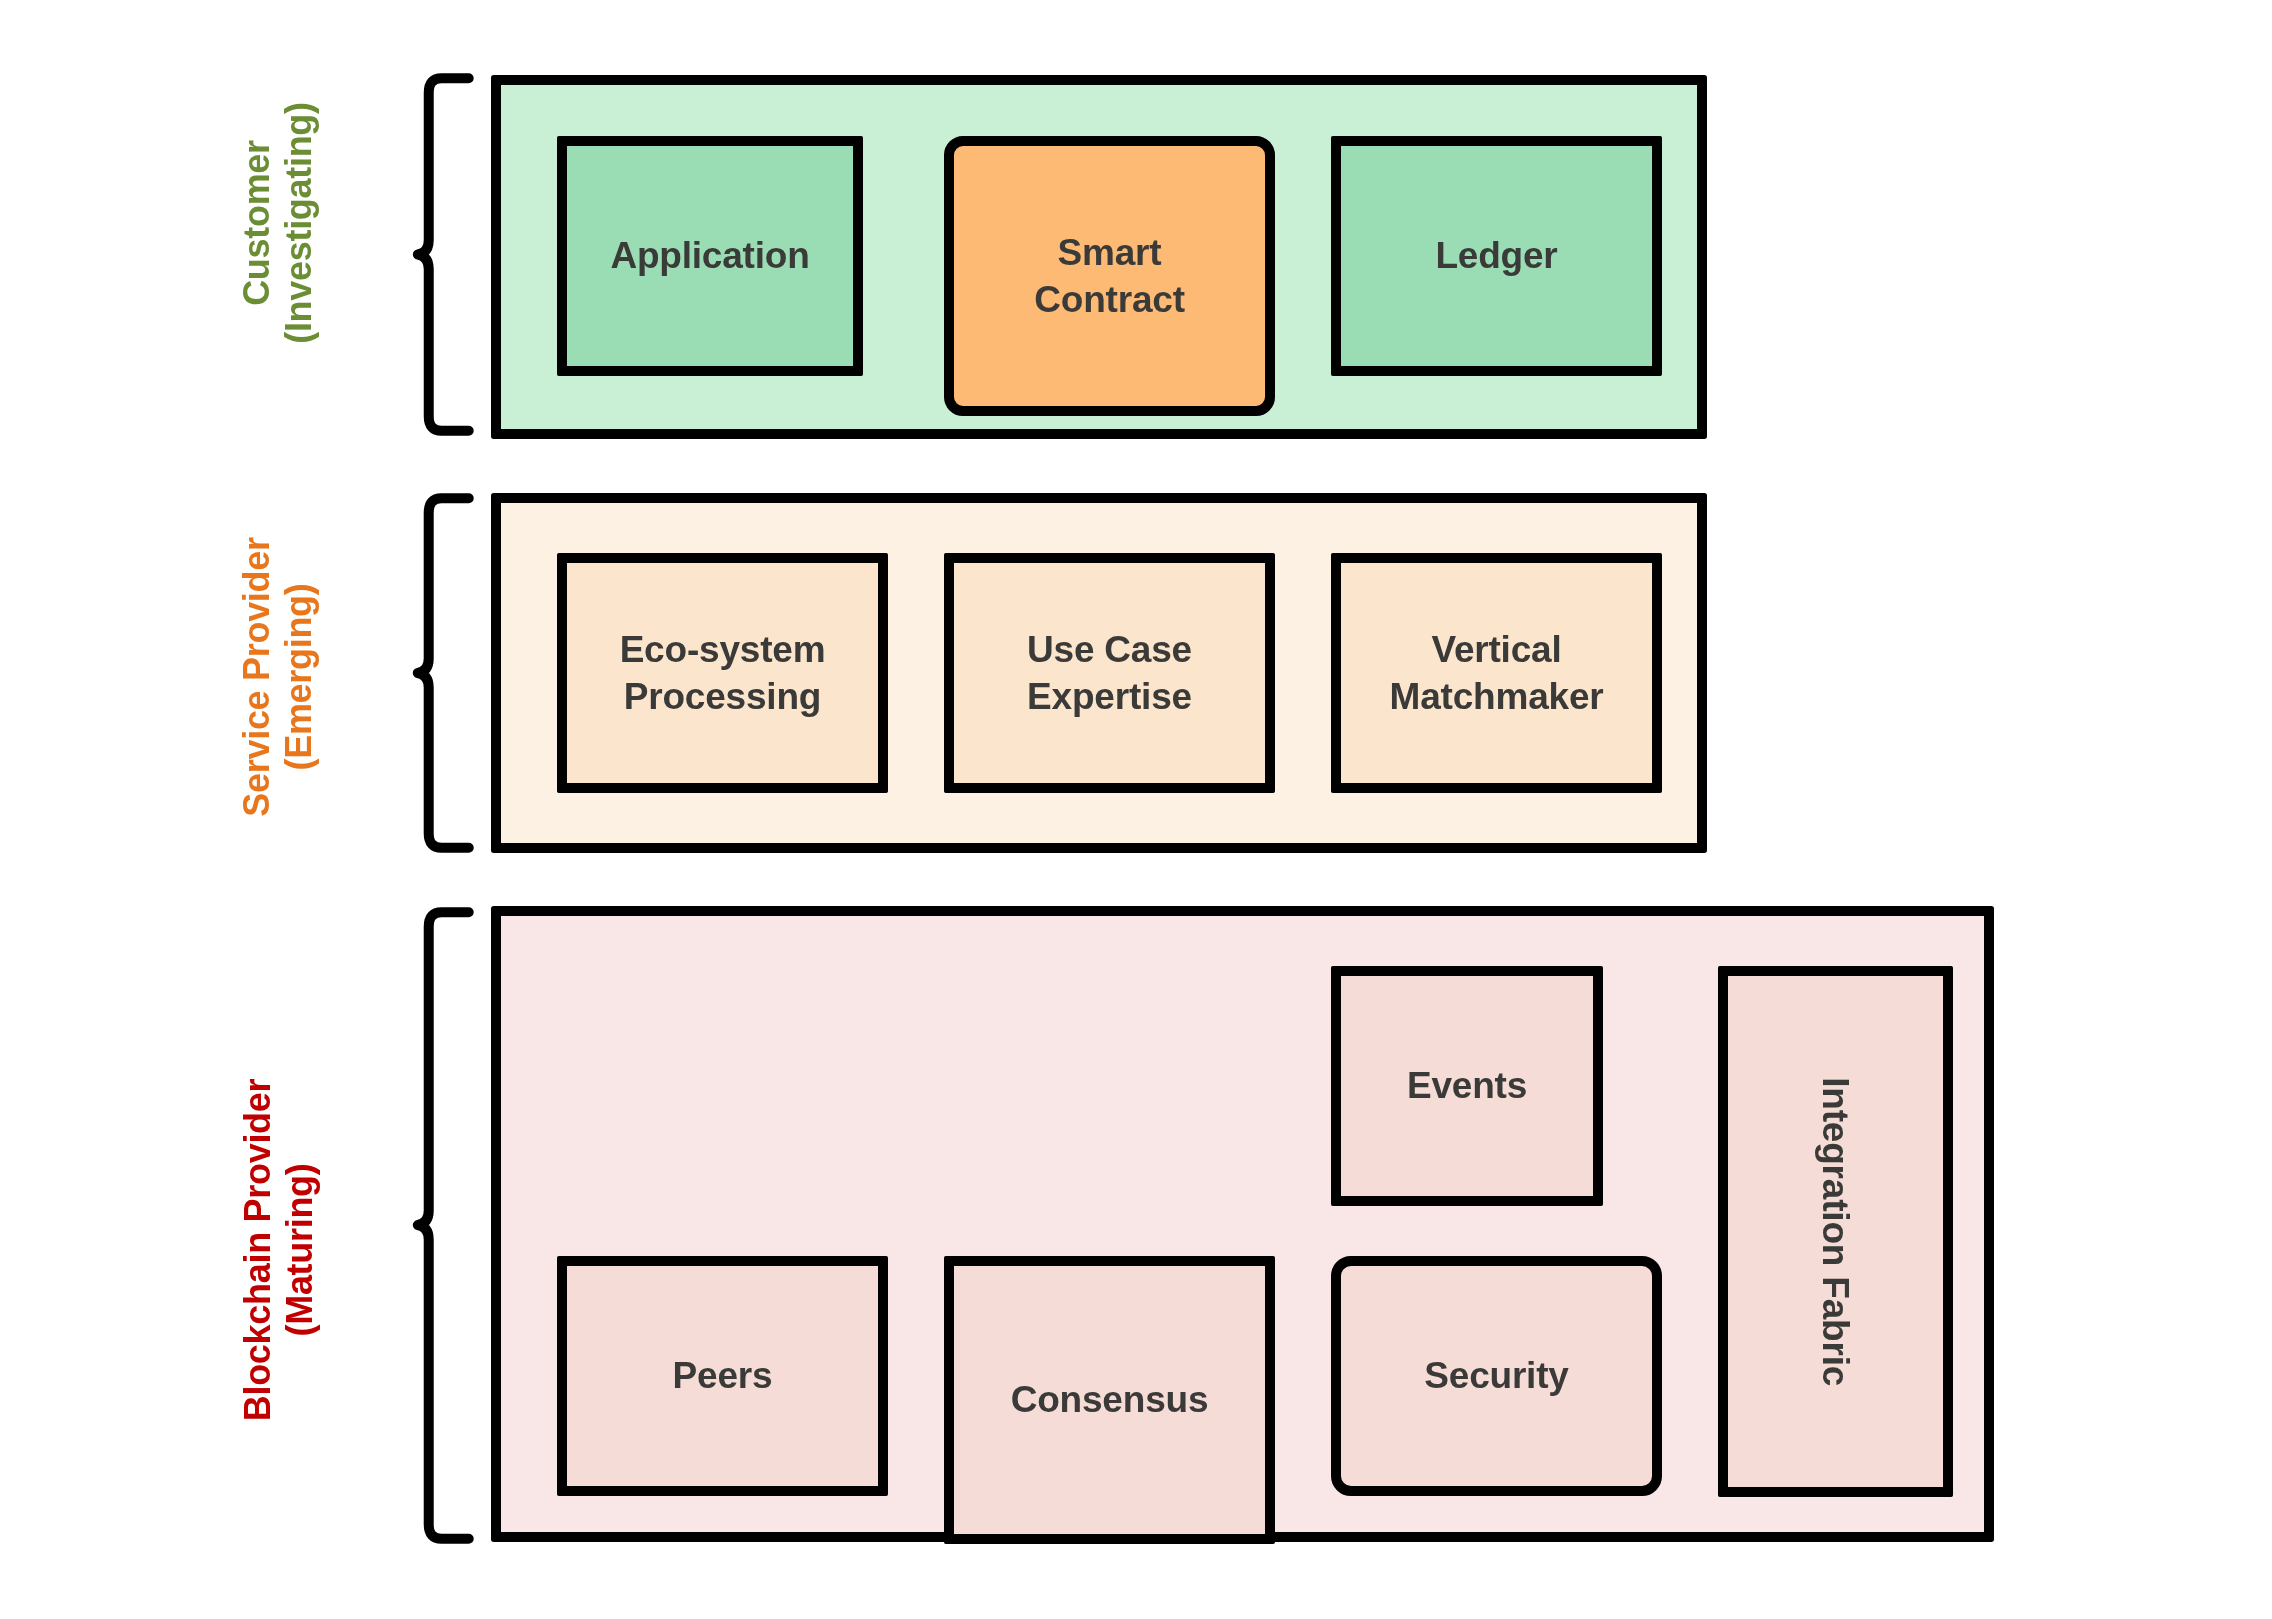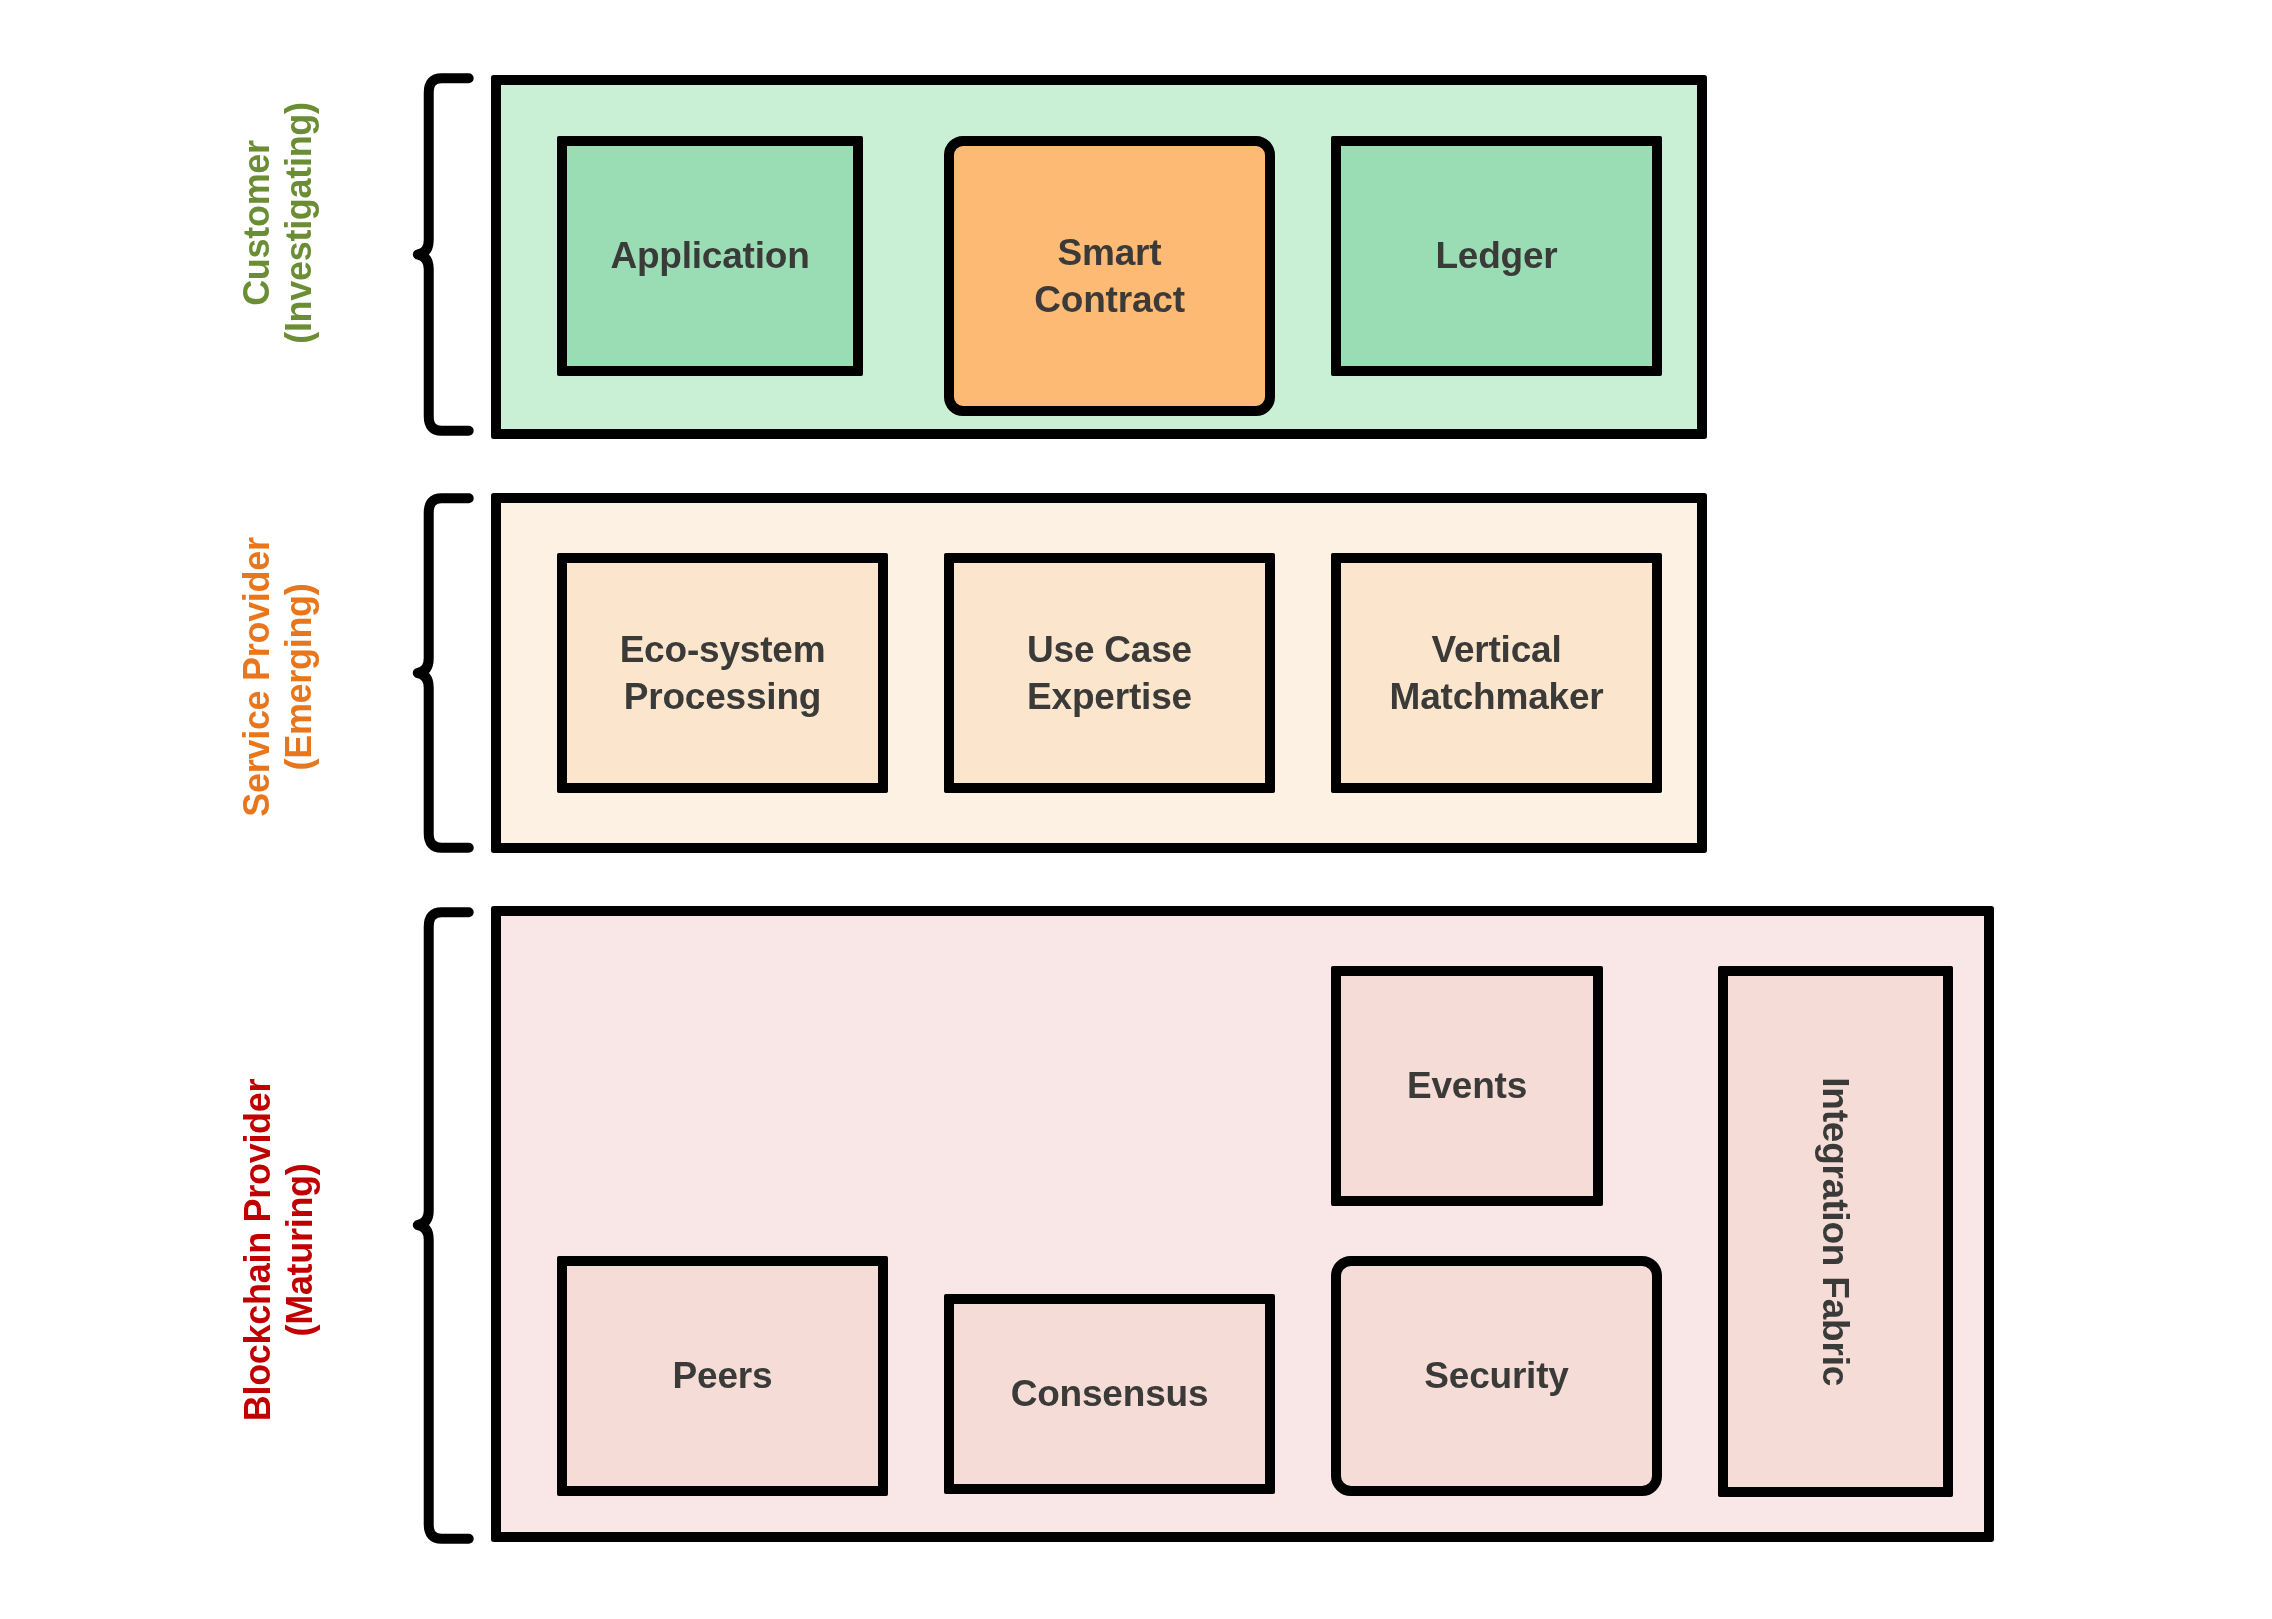--- a/index.html
+++ b/index.html
@@ -136,21 +136,21 @@
   <div class="band" style="left:491px; top:906px; width:1503px; height:636px; background:#F9E6E6;">
   </div>
 
   <div class="tile" style="left:1331px; top:966px; width:272px; height:240px; background:#F6DCD6;">
     <span>Events</span>
   </div>
 
   <div class="tile" style="left:557px; top:1256px; width:331px; height:240px; background:#F6DCD6;">
     <span>Peers</span>
   </div>
-  <div class="tile" style="left:944px; top:1256px; width:331px; height:200px; background:#F6DCD6;margin-top:38px;">
+  <div class="tile" style="left:944px; top:1256px; width:331px; height:288px; background:#F6DCD6;">
     <span>Consensus</span>
   </div>
   <div class="tile" style="left:1331px; top:1256px; width:331px; height:240px; background:#F6DCD6;border-radius:20px;">
     <span>Security</span>
   </div>
 
   <div class="tile vertical" style="left:1718px; top:966px; width:235px; height:531px; background:#F6DCD6;">
     <span>Integration Fabric</span>
   </div>
 

